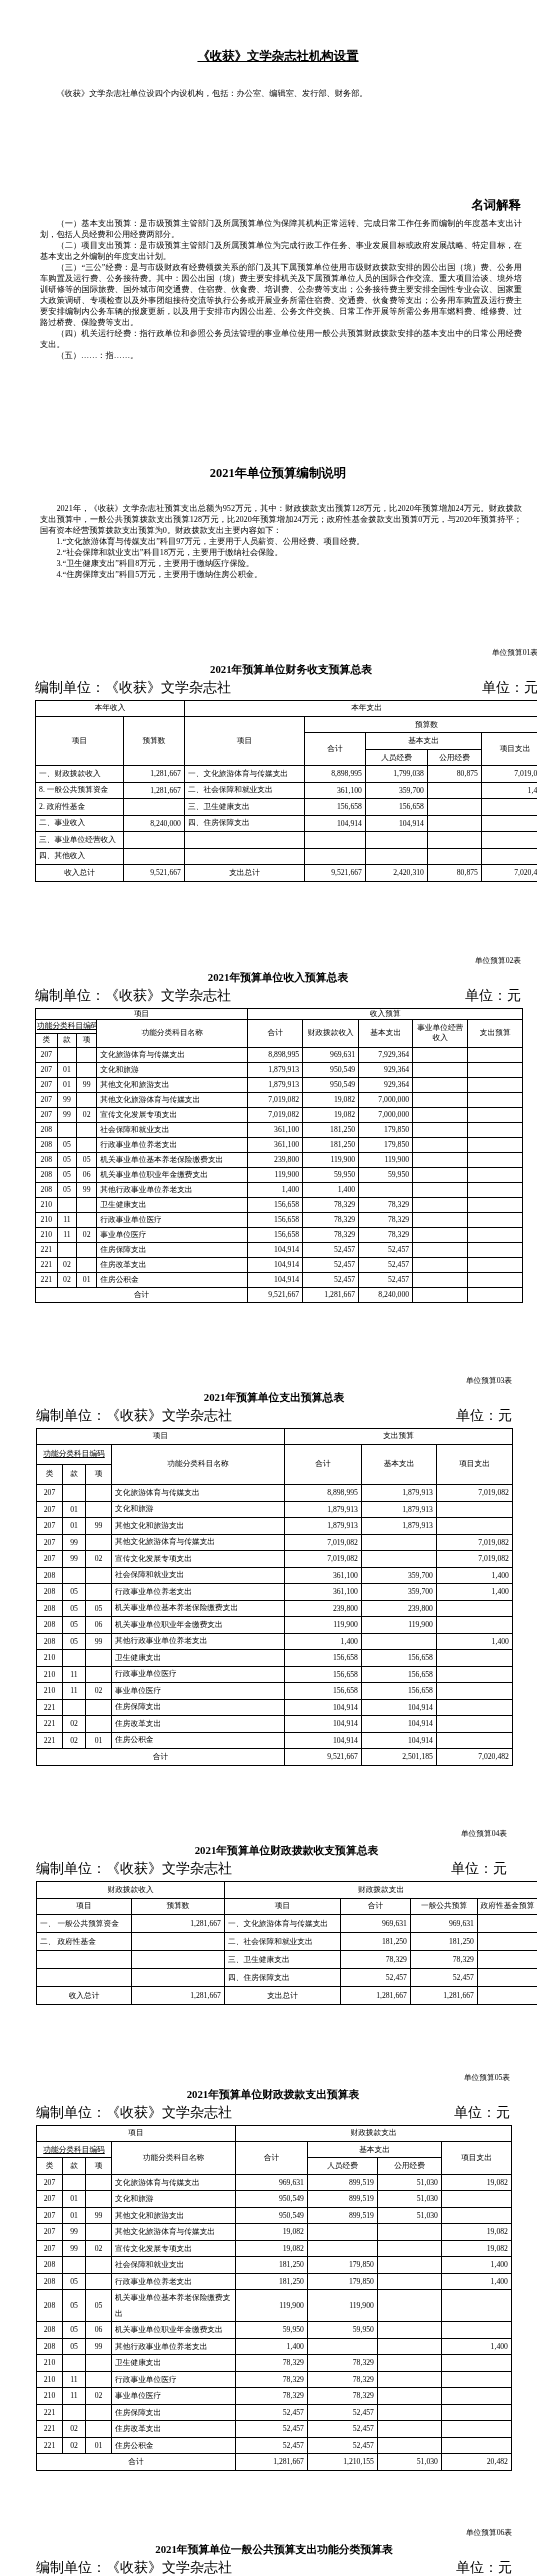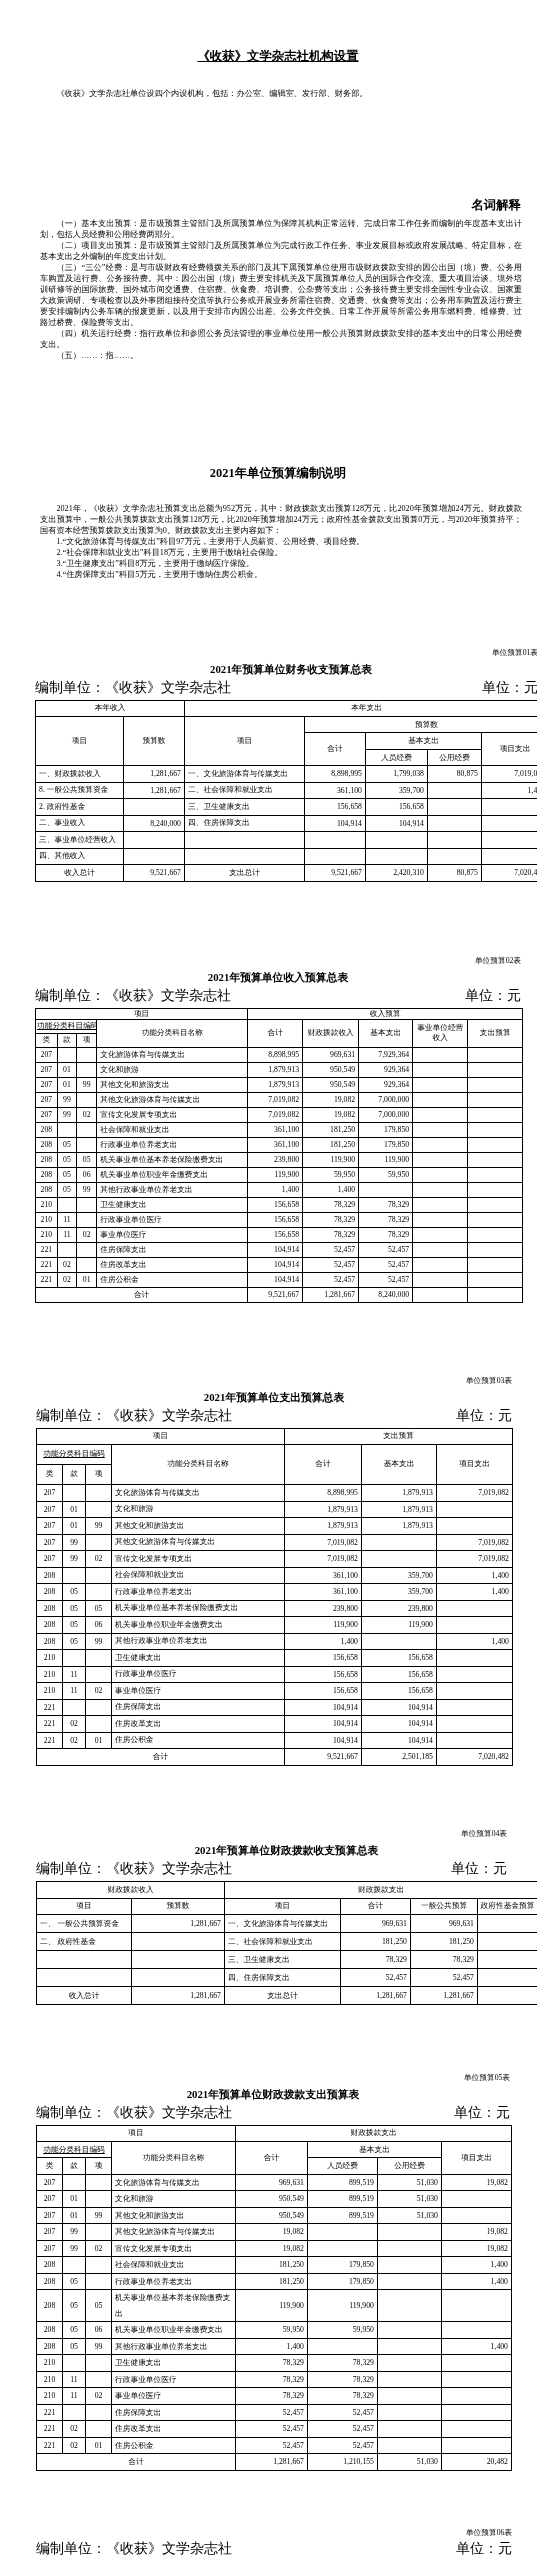--- a/index.html
+++ b/index.html
@@ -875,20 +875,21 @@
             <td class="a-r">1,210,155</td>
             <td class="a-r">51,030</td>
             <td class="a-r">20,482</td>
           </tr>
         </tbody>
     </table>
   </div>
 
   <div class="abs tsec s-t6">
     <div class="tag">单位预算06表</div>
+    <div class="ttitle">2021年预算单位一般公共预算支出功能分类预算表</div>
     <div class="meta">
       <span>编制单位：《收获》文学杂志社</span>
       <span>单位：元</span>
     </div>
 
   </div>
 
 </div>
 
 

